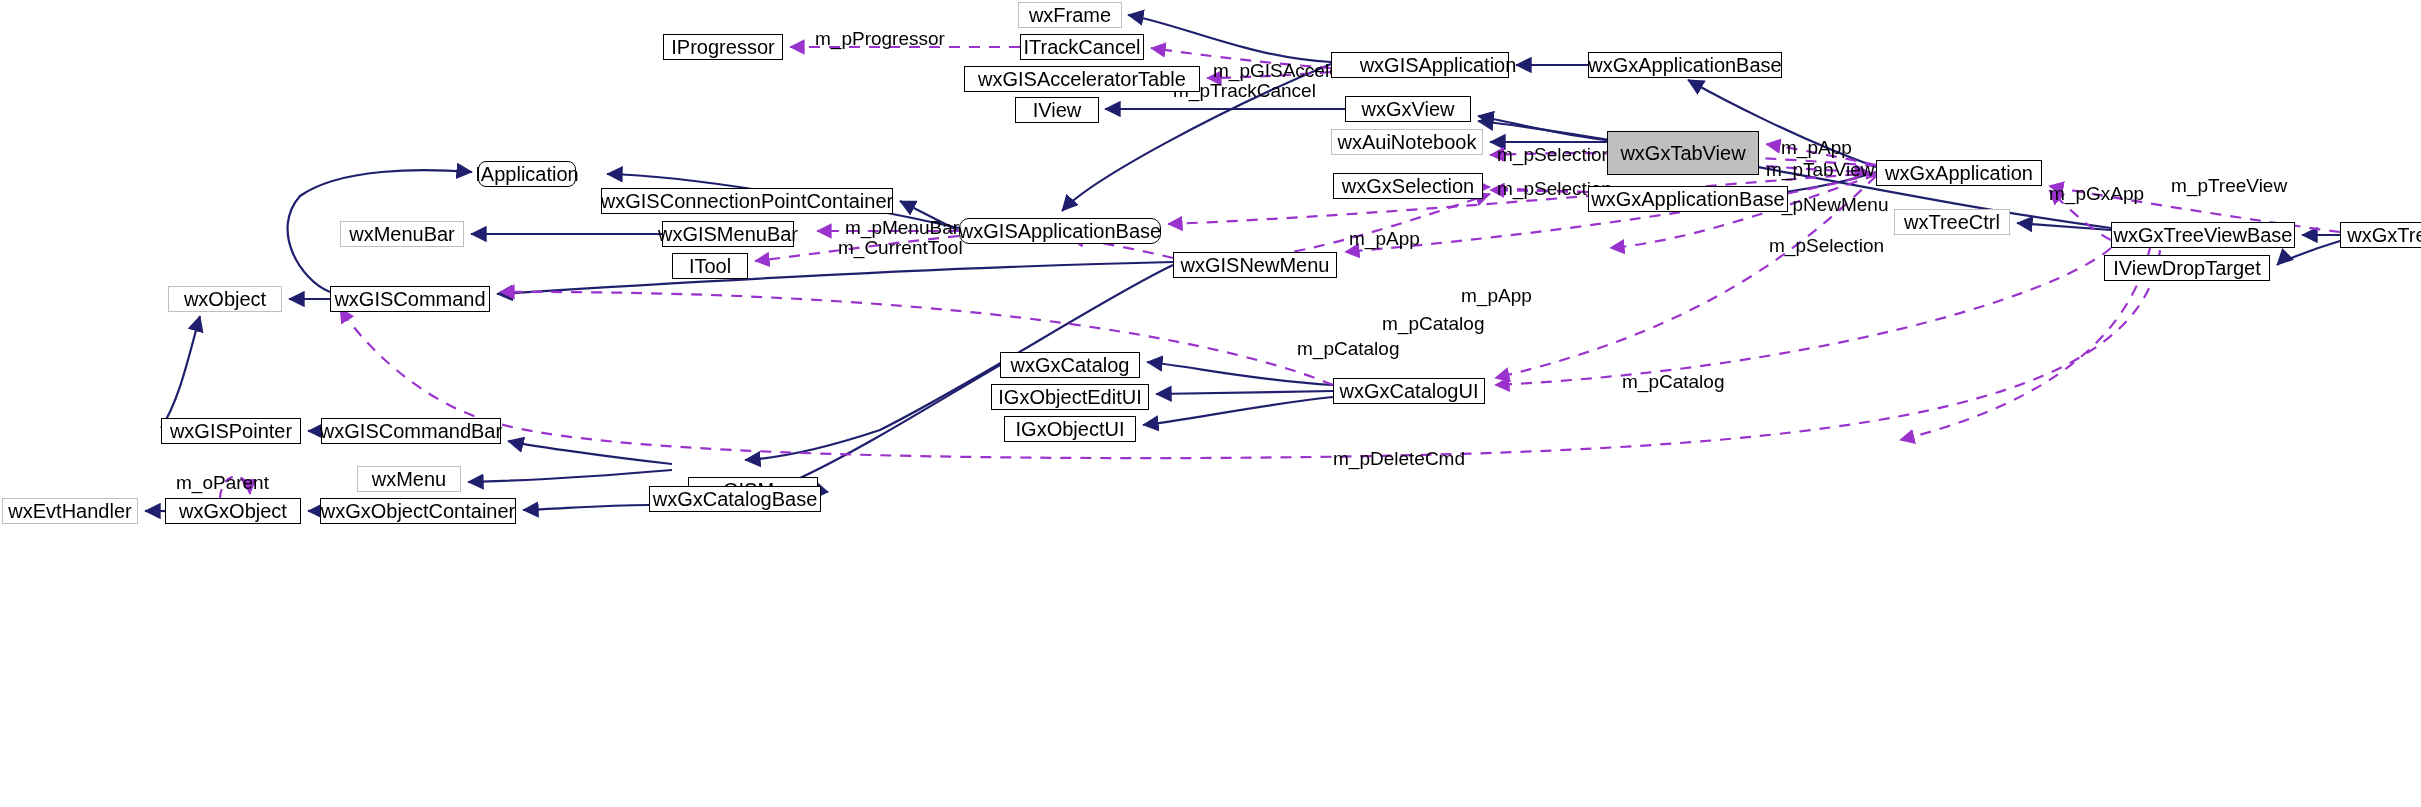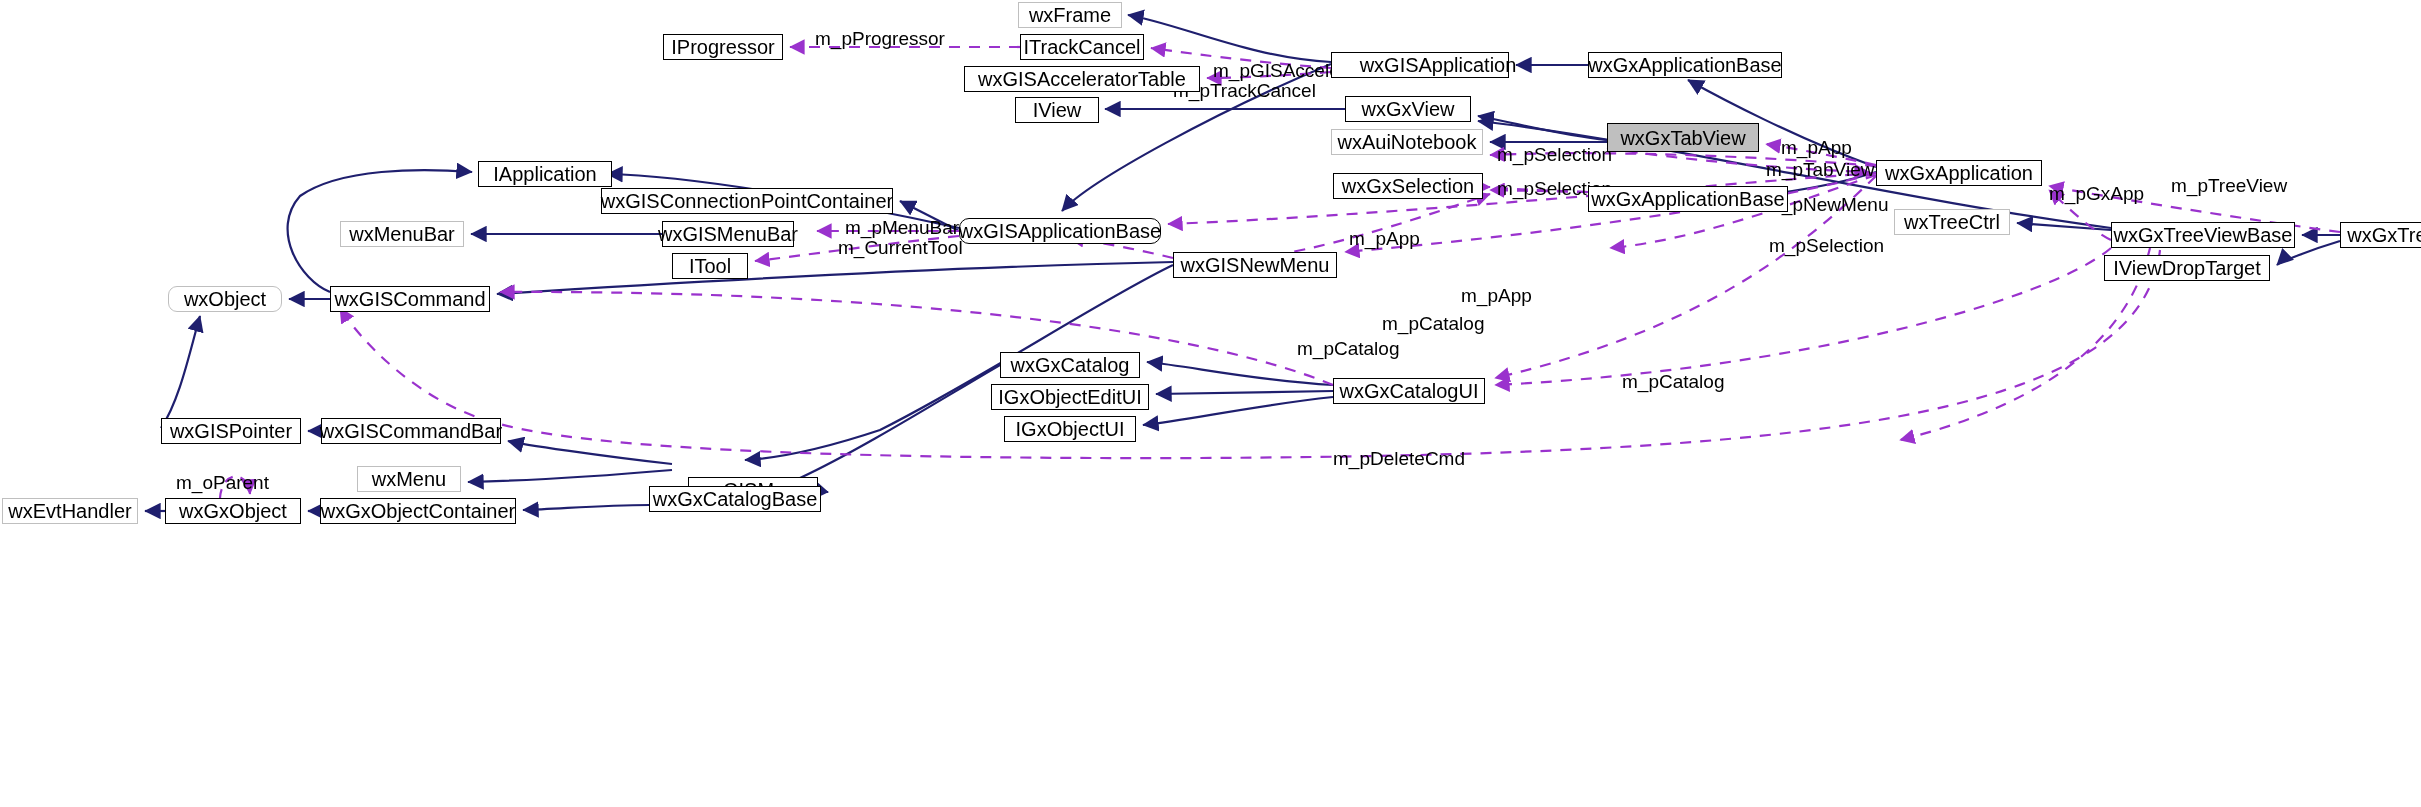--- a/index.html
+++ b/index.html
@@ -224,25 +224,25 @@
   </div>
 
   <div class="node n-normal" style="left:1345px; top:96px; width:126px; height:26px;">
     <span>wxGxView</span>
   </div>
 
   <div class="node n-external" style="left:1331px; top:129px; width:152px; height:26px;">
     <span>wxAuiNotebook</span>
   </div>
 
-  <div class="node n-focus" style="left:1607px; top:123px; width:152px; height:29px;">
+  <div class="node n-focus" style="left:1607px; top:131px; width:152px; height:44px;">
     <span>wxGxTabView</span>
   </div>
 
-  <div class="node n-normal" style="left:478px; top:161px; width:134px; height:26px;">
+  <div class="node n-normal" style="left:478px; top:161px; width:98px; height:26px;border-radius:8px;">
     <span>IApplication</span>
   </div>
 
   <div class="node n-normal" style="left:1876px; top:160px; width:166px; height:26px;">
     <span>wxGxApplication</span>
   </div>
 
   <div class="node n-normal" style="left:601px; top:188px; width:292px; height:26px;">
     <span>wxGISConnectionPointContainer</span>
   </div>
@@ -284,21 +284,21 @@
   </div>
 
   <div class="node n-normal" style="left:1173px; top:252px; width:164px; height:26px;">
     <span>wxGISNewMenu</span>
   </div>
 
   <div class="node n-normal" style="left:2104px; top:255px; width:166px; height:26px;">
     <span>IViewDropTarget</span>
   </div>
 
-  <div class="node n-external" style="left:168px; top:286px; width:114px; height:26px;border-radius:9px;">
+  <div class="node n-external" style="left:168px; top:286px; width:114px; height:26px;">
     <span>wxObject</span>
   </div>
 
   <div class="node n-normal" style="left:330px; top:286px; width:160px; height:26px;">
     <span>wxGISCommand</span>
   </div>
 
   <div class="node n-normal" style="left:1000px; top:352px; width:140px; height:26px;">
     <span>wxGxCatalog</span>
   </div>

